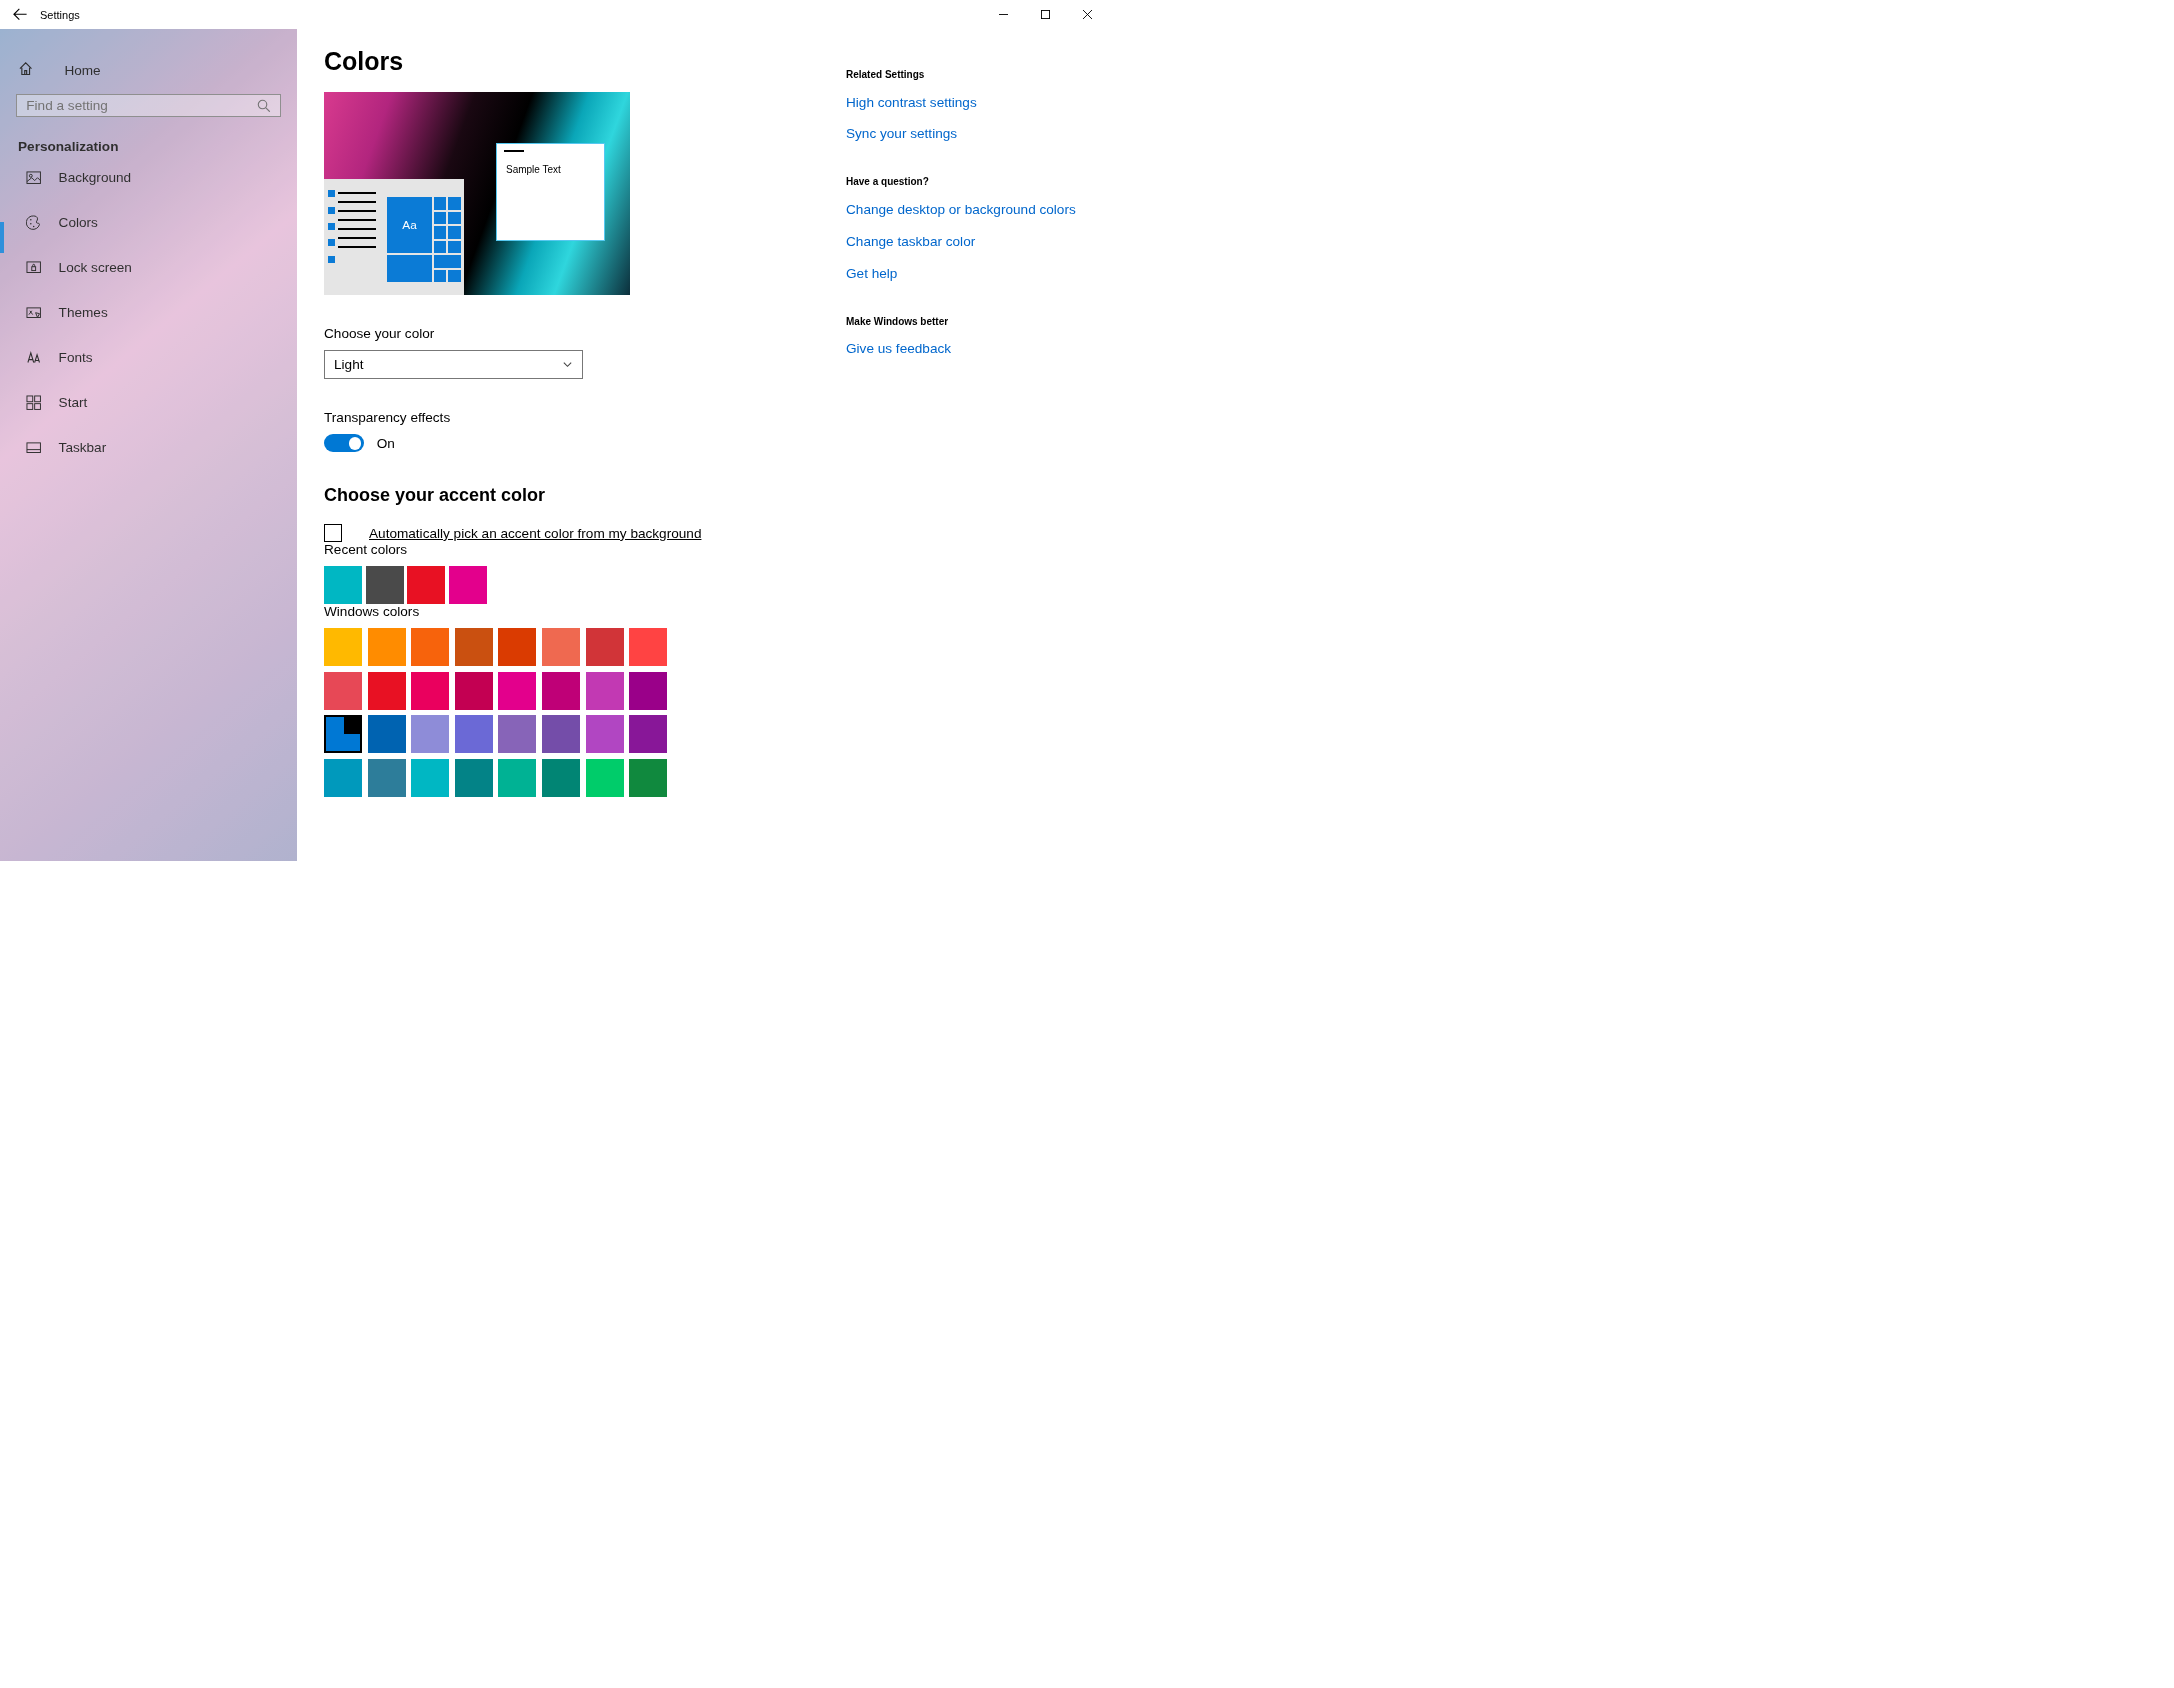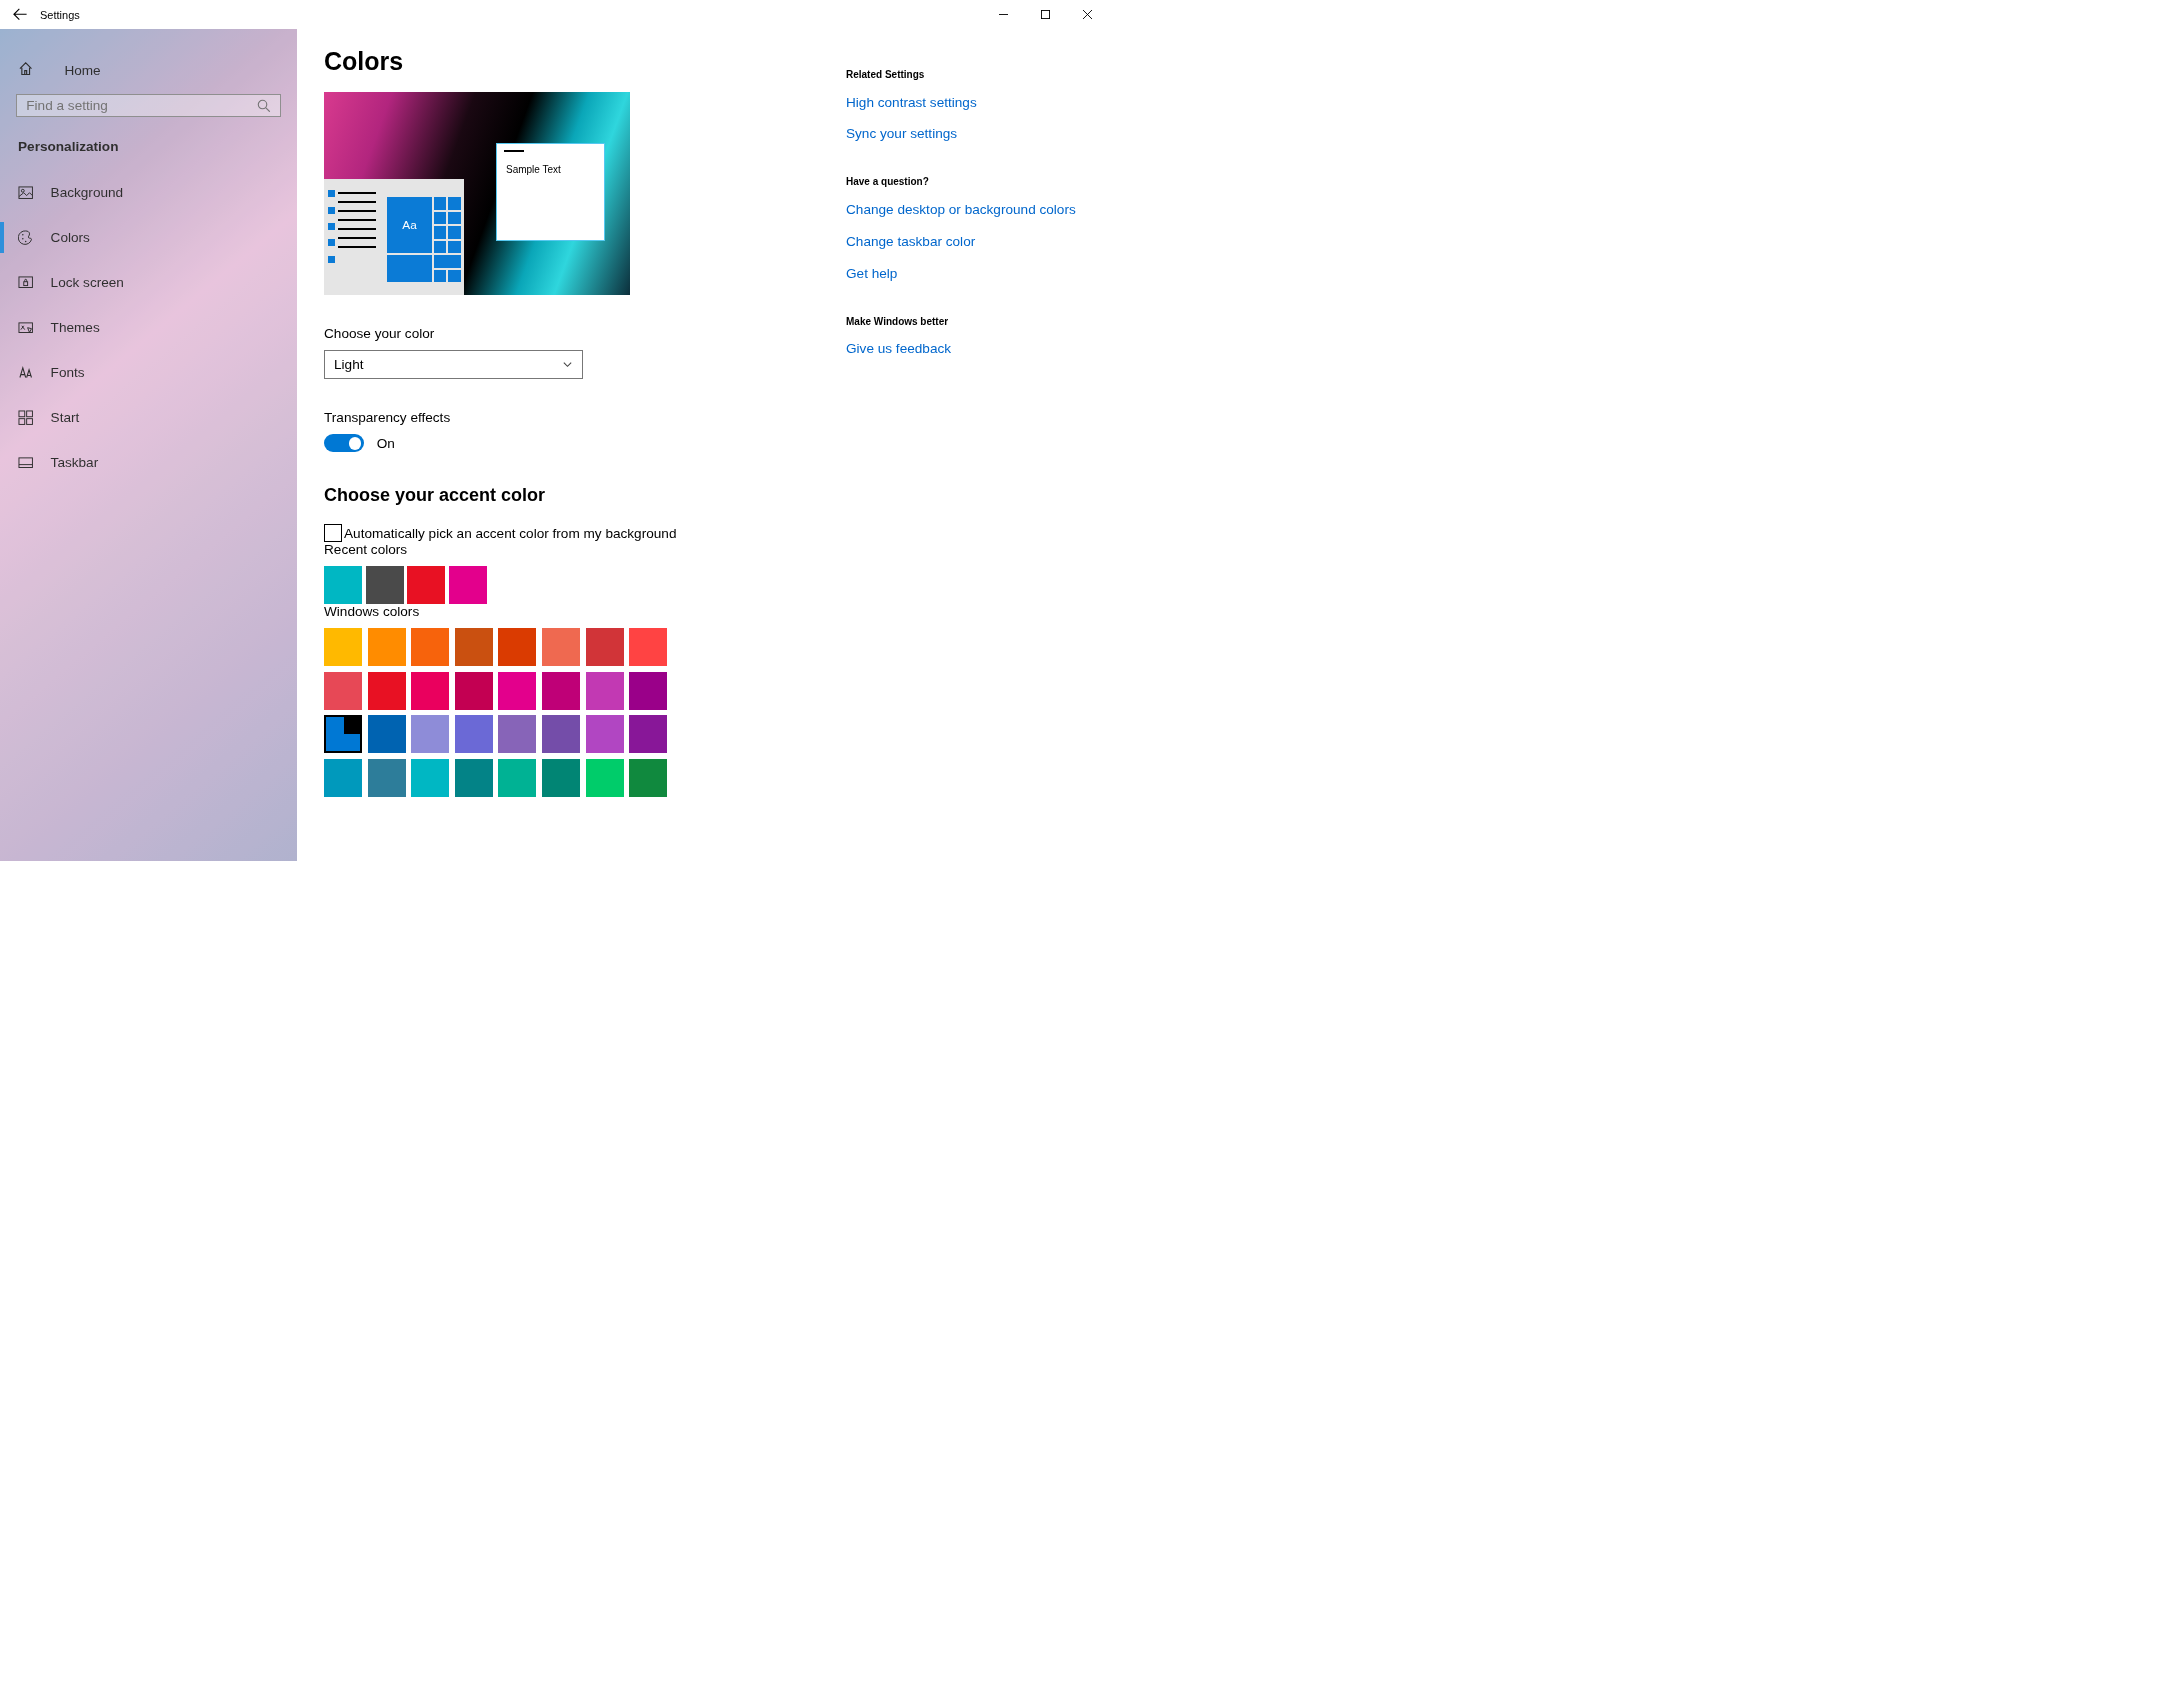--- a/index.html
+++ b/index.html
@@ -19,21 +19,21 @@
   .sidebar { width: 297px; height: 100%; position: relative; background: linear-gradient(140deg, #86a2c6 0%, #bba0c1 22%, #e3b8d6 40%, #ccb0cd 60%, #b9a6c8 80%, #9fa2c4 100%); }
   .sidebar::after { content:""; position:absolute; inset:0; background: rgba(255,255,255,0.18); pointer-events:none; }
   .side-inner { position: relative; padding-top: 25px; }
   .home-row { display: flex; align-items: center; gap: 31px; padding: 7.2px 18px 14.5px 18px; font-size: 13.6px; }
   .search-wrap { padding: 0 16.3px 16.3px 16.3px; }
   .search { display:flex; align-items:center; height: 23px; border: 1.8px solid #777; background: rgba(255,255,255,0.35); padding: 0 9px; }
   .search input { flex:1; border: none; background: transparent; font-size: 13.6px; color: #555; outline: none; }
   .search input::placeholder { color: #555; }
   .cat { padding: 5.4px 18px 16.3px 18px; font-size: 13.6px; font-weight: 600; }
   .navlist { list-style:none; }
-  .navitem { display: flex; align-items: center; gap: 16.3px; height: 45px; padding: 0 18px 0 18px; font-size: 13.6px; position: relative; }
+  .navitem { display: flex; align-items: flex-start; gap: 16.3px; height: 45px; padding: 0 18px 0 26px; font-size: 13.6px; position: relative; }
   .navitem.selected::before { content:""; position:absolute; left:0; top:7.2px; bottom:7.2px; width:3.6px; background:#0078d4; }
   .navitem .icon { width: 16.3px; display:flex; justify-content:center; color:#000; }
 
   
   .main { flex: 1; display: flex; padding: 18px 27px 0 27px; overflow: hidden; }
   .content { flex: 1; max-width: 543px; }
   .content h1 { font-size: 25px; font-weight: 600; margin-bottom: 16.3px; }
   .preview { width: 306px; height: 203px; background: linear-gradient(110deg, #d83a8e 0%, #b2257e 18%, #1a0812 40%, #000 55%, #0aa6b8 70%, #2fd6dd 80%, #0c2f3b 100%); position: relative; }
   .preview .taskbar-prev { position:absolute; left:0; bottom:0; width:140px; height:116px; background:#e5e5e5; }
   .preview .taskbar-prev .left-col { position:absolute; left:1.8px; top:5.4px; width:54px; }
@@ -47,21 +47,21 @@
   .preview .window .txt { position:absolute; left:9px; top:20px; font-size:10px; }
 
   .field-label { font-size:13.6px; margin-top:31px; margin-bottom:9px; }
   .select { width:259px; height:29px; border:0.9px solid #777; display:flex; align-items:center; justify-content:space-between; padding:0 9px; font-size:13.6px; }
   .toggle-row { display:flex; align-items:center; gap:12.7px; margin-top:9px; }
   .toggle { width:40px; height:18px; background:#0078d4; border-radius:9px; position:relative; }
   .toggle .knob { position:absolute; right:2.7px; top:2.7px; width:12.7px; height:12.7px; background:#fff; border-radius:50%; }
   .toggle-label { font-size:13.6px; }
 
   h2.sub { font-size:18px; font-weight:600; margin-top:33px; }
-  .checkbox-row { display:flex; align-items:center; gap:2px; margin-top:18px; font-size:13.6px; }
+  .checkbox-row { display:flex; align-items:center; gap:27px; margin-top:18px; font-size:13.6px;text-decoration:underline; }
   .checkbox { width:18px; height:18px; border:1.8px solid #000; }
 
   .swatch-label { font-size:13.6px; margin-bottom:9px; }
   .swatch-row { display:flex; gap:3.6px; }
   .swatch, .swatch-grid div { width:38px; height:38px; }
   .swatch-grid { display:grid; grid-template-columns: repeat(8, 40px); grid-auto-rows:40px; gap:3.6px; }
   .swatch-grid .sel { outline:2.7px solid #000; outline-offset:-2.7px; position:relative; }
   .swatch-grid .sel::after { content:""; position:absolute; right:1.8px; top:1.8px; width:16.3px; height:16.3px; background:#000 no-repeat center/12.7px; }
   .swatch-grid .sel svg { position:absolute; right:2.7px; top:2.7px; }
 

